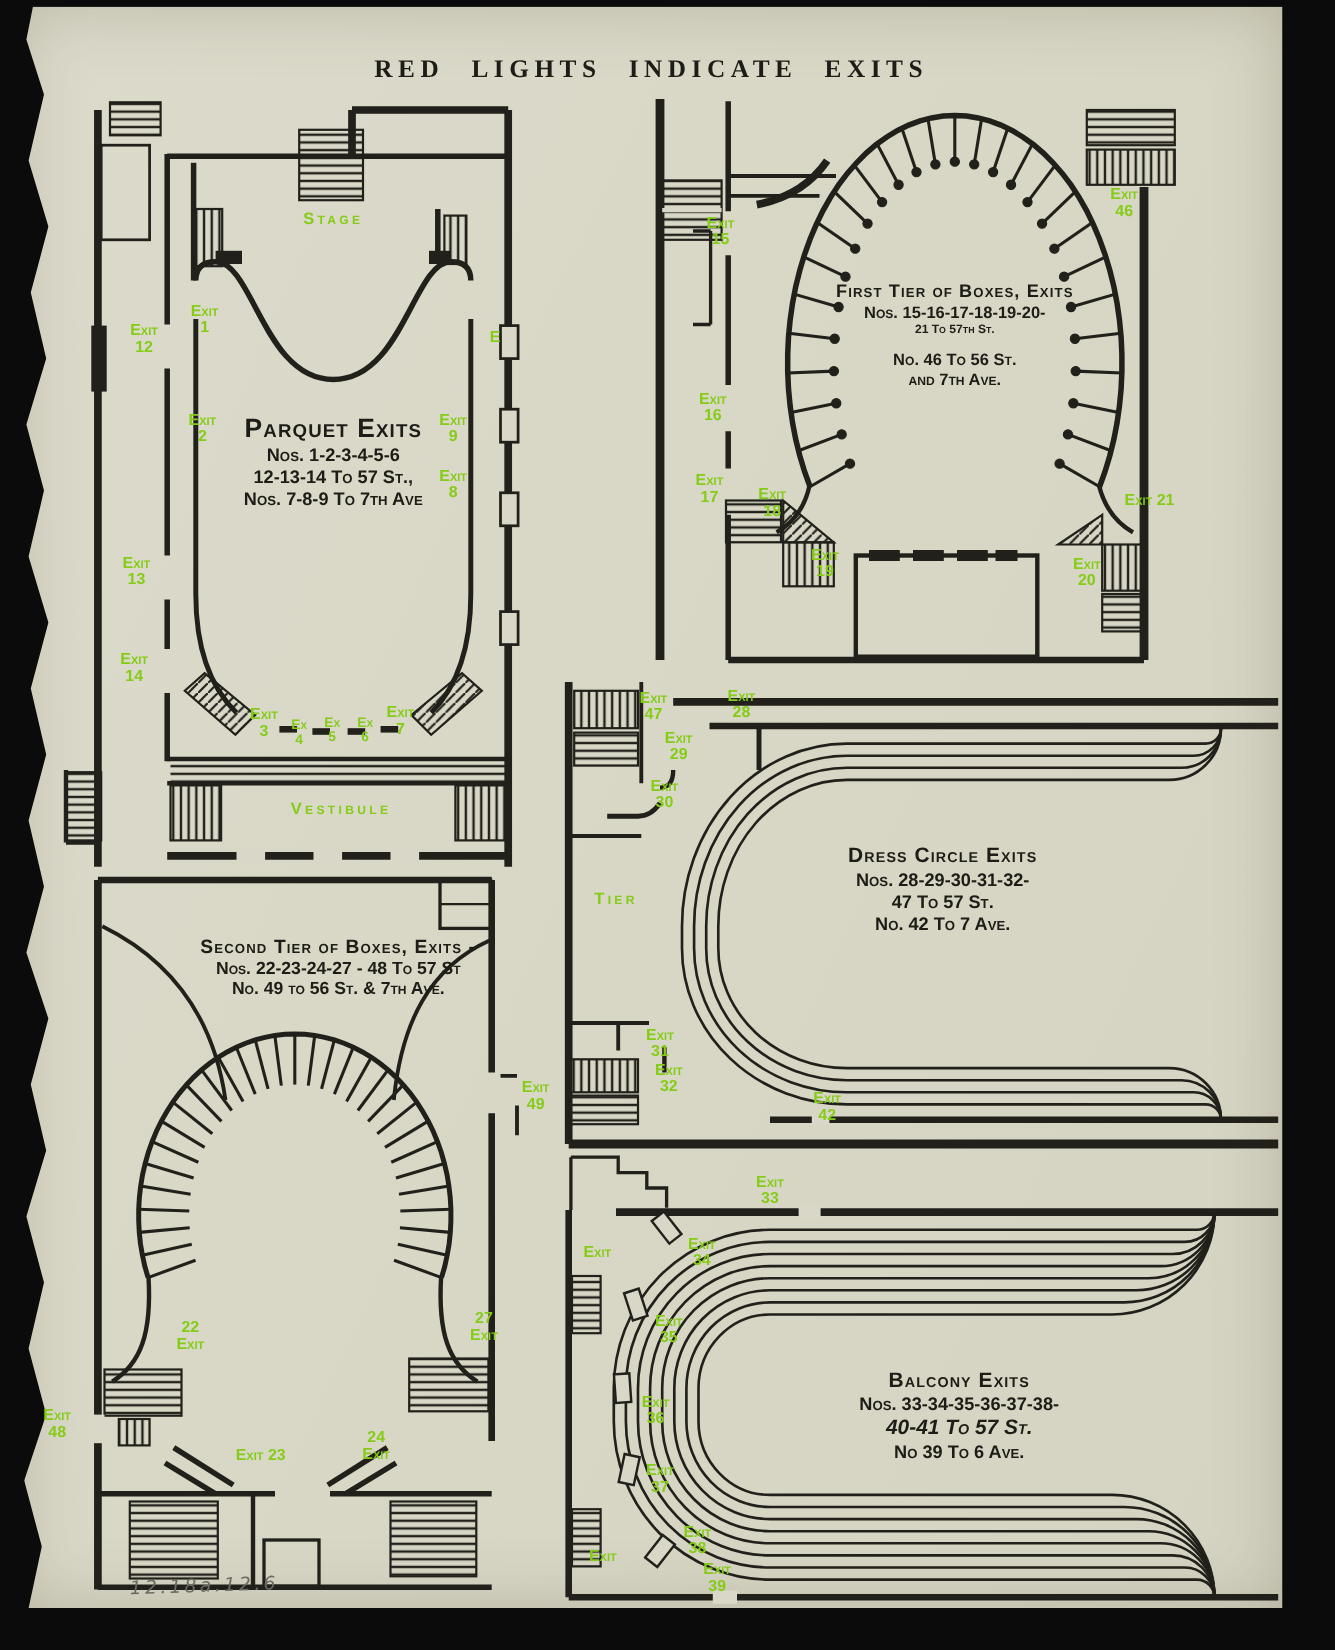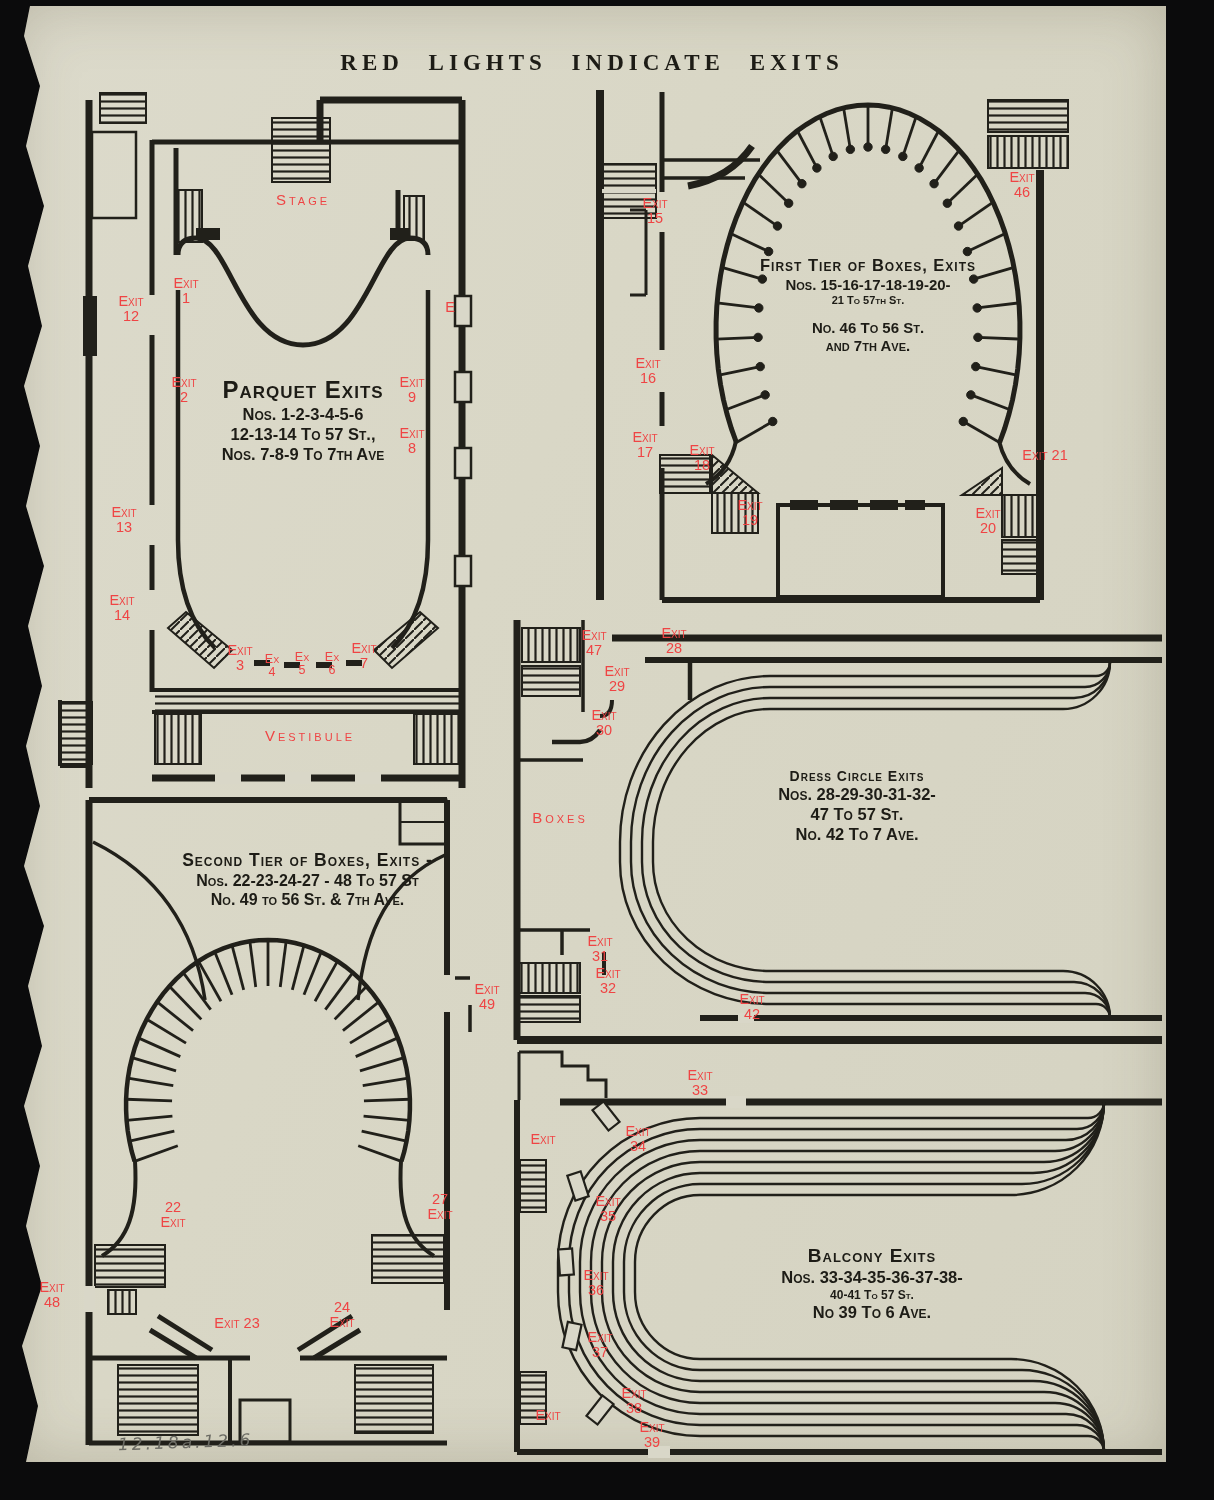--- a/index.html
+++ b/index.html
@@ -6,22 +6,22 @@
   body{width:1214px;height:1500px;position:relative;overflow:hidden;background:#0b0b0c;
        font-family:"Liberation Sans",sans-serif;}
   .paper{position:absolute;left:16px;top:6px;width:1150px;height:1456px;
     background:linear-gradient(115deg,#dcdacb 0%,#d9d7c6 40%,#d5d3c2 100%);
     clip-path:polygon(14px 0px,1150px 0px,1150px 1456px,10px 1456px,22px 1400px,6px 1340px,26px 1280px,10px 1220px,24px 1160px,8px 1100px,26px 1040px,12px 980px,28px 920px,8px 860px,24px 800px,10px 740px,26px 680px,12px 620px,28px 560px,10px 500px,24px 440px,8px 380px,26px 320px,12px 260px,28px 200px,10px 140px,24px 80px,8px 30px);
     box-shadow:inset 0 0 60px rgba(90,85,60,.25);}
   svg.plans{position:absolute;left:0;top:0;}
   .title{position:absolute;left:592px;top:50px;transform:translateX(-50%);
     font-family:"Liberation Serif",serif;font-weight:700;font-size:23px;color:#1d1c16;
     letter-spacing:5px;word-spacing:14px;white-space:nowrap;}
-  .lbl{position:absolute;transform:translateX(-50%);text-align:center;color:#ef4444;
-    font-weight:normal;font-variant:small-caps;font-size:14.5px;line-height:1.04;white-space:pre-line;}
+  .lbl{position:absolute;transform:translateX(-50%);text-align:center;color:#84cc16;
+    font-weight:bold;font-variant:small-caps;font-size:14.5px;line-height:1.04;white-space:pre-line;}
   .lbl.sm{font-size:12.5px;}
   .lbl.big{font-size:15px;letter-spacing:3px;}
   .plantext{position:absolute;text-align:center;color:#1d1c16;font-weight:bold;font-variant:small-caps;}
   .plantext .h{letter-spacing:1px;}
   .plantext .l{margin-top:1px;}
   .plantext .gap{margin-top:13px;}
   .pencil{position:absolute;left:118px;top:1432px;color:#6b6b64;font-style:italic;
     font-size:17px;letter-spacing:3px;transform:rotate(-2deg);font-family:"DejaVu Sans",sans-serif;}
 </style>
 </head>
@@ -371,29 +371,29 @@
 </div>
 
 <div class="lbl" style="left:594px;top:628px;">Exit
 47</div>
 <div class="lbl" style="left:674px;top:626px;">Exit
 28</div>
 <div class="lbl" style="left:617px;top:664px;">Exit
 29</div>
 <div class="lbl" style="left:604px;top:708px;">Exit
 30</div>
-<div class="lbl big" style="left:560px;top:810px;">Boxes</div>
+<div class="lbl big" style="left:560px;top:810px;">Tier</div>
 <div class="lbl" style="left:600px;top:934px;">Exit
 31</div>
 <div class="lbl" style="left:608px;top:966px;">Exit
 32</div>
 <div class="lbl" style="left:752px;top:992px;">Exit
 42</div>
 <div class="plantext" style="left:712px;top:768px;width:290px;">
-  <div class="h" style="font-size:14px;">Dress Circle Exits</div>
+  <div class="h" style="font-size:19px;">Dress Circle Exits</div>
   <div class="l" style="font-size:16.5px;">Nos. 28-29-30-31-32-</div>
   <div class="l" style="font-size:16.5px;">47 To 57 St.</div>
   <div class="l" style="font-size:16.5px;">No. 42 To 7 Ave.</div>
 </div>
 
 <div class="lbl" style="left:700px;top:1068px;">Exit
 33</div>
 <div class="lbl" style="left:543px;top:1132px;">Exit</div>
 <div class="lbl" style="left:638px;top:1124px;">Exit
 34</div>
@@ -404,17 +404,17 @@
 <div class="lbl" style="left:600px;top:1330px;">Exit
 37</div>
 <div class="lbl" style="left:548px;top:1408px;">Exit</div>
 <div class="lbl" style="left:634px;top:1386px;">Exit
 38</div>
 <div class="lbl" style="left:652px;top:1420px;">Exit
 39</div>
 <div class="plantext" style="left:722px;top:1228px;width:300px;">
   <div class="h" style="font-size:19px;margin-top:17px;">Balcony Exits</div>
   <div class="l" style="font-size:16.5px;">Nos. 33-34-35-36-37-38-</div>
-  <div class="l" style="font-size:12px;">40-41 To 57 St.</div>
+  <div class="l" style="font-size:19px;font-style:italic;">40-41 To 57 St.</div>
   <div class="l" style="font-size:16.5px;">No 39 To 6 Ave.</div>
 </div>
 
 <div class="pencil">12.18a.12.6</div>
 
 </body></html>

